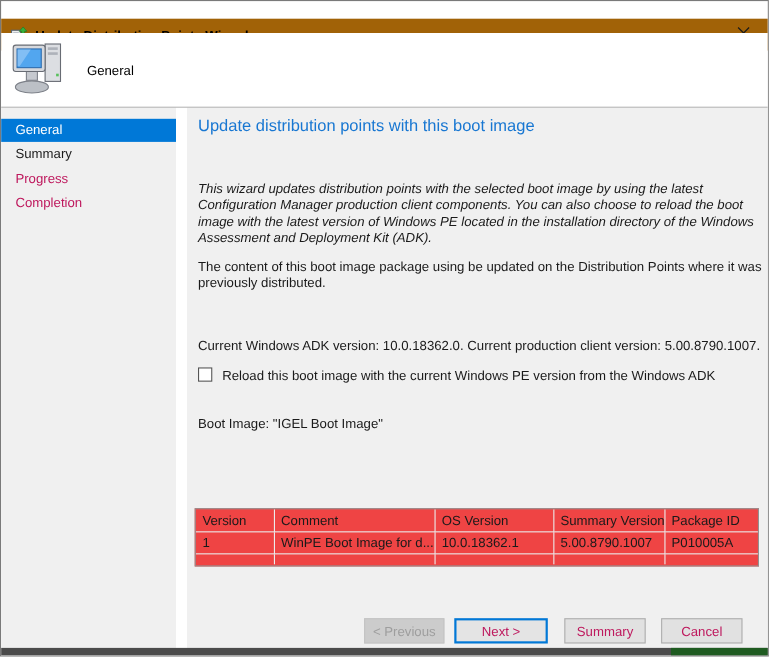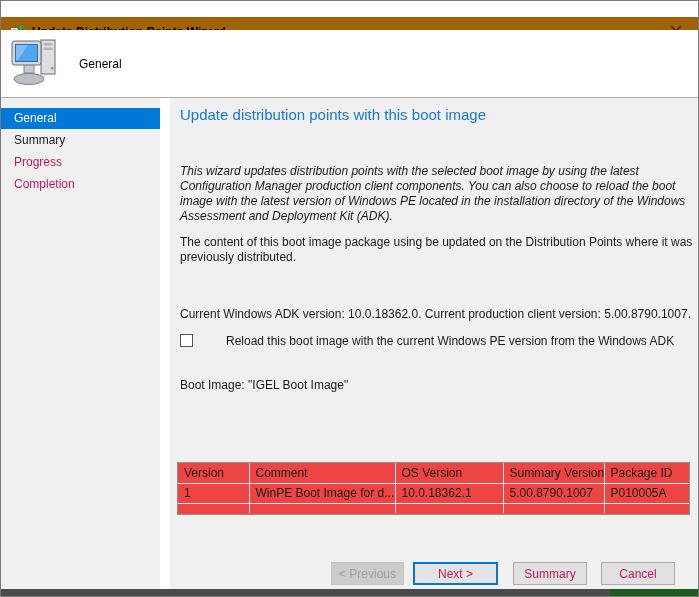--- a/index.html
+++ b/index.html
@@ -90,21 +90,21 @@
     font-size: 15px;
     color: #1877d2;
   }
   .para { position: absolute; left: 10px; width: 514px; line-height: 15px; }
   .p1 { top: 66px; font-style: italic; }
   .p2 { top: 137px; }
   .version-line { position: absolute; left: 10px; top: 194px; margin-top: 15px; }
   .check-row {
     position: absolute;
     left: 10px; top: 236px;
-    display: flex; align-items: flex-start; gap: 24px;
+    display: flex; align-items: flex-start;
   }
   .checkbox {
     width: 13px; height: 13px;
     background: #ffffff;
     border: 1px solid #555555;
     margin-right: 9px;
     flex: 0 0 auto;
   }
   .boot-line { position: absolute; left: 10px; top: 280px; }
 

